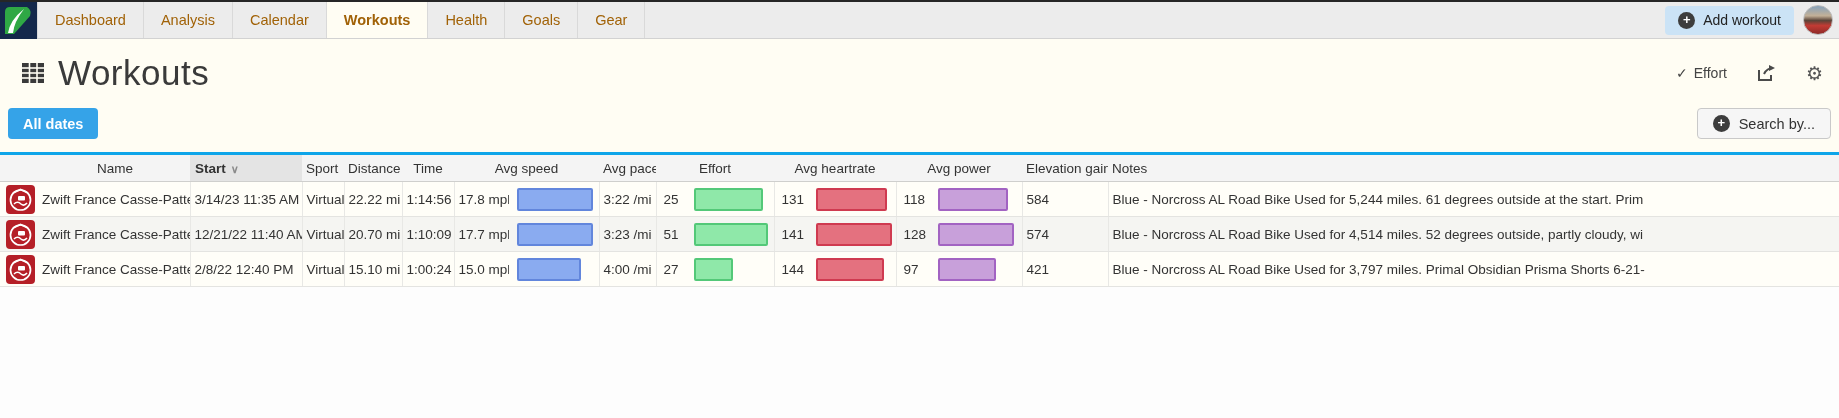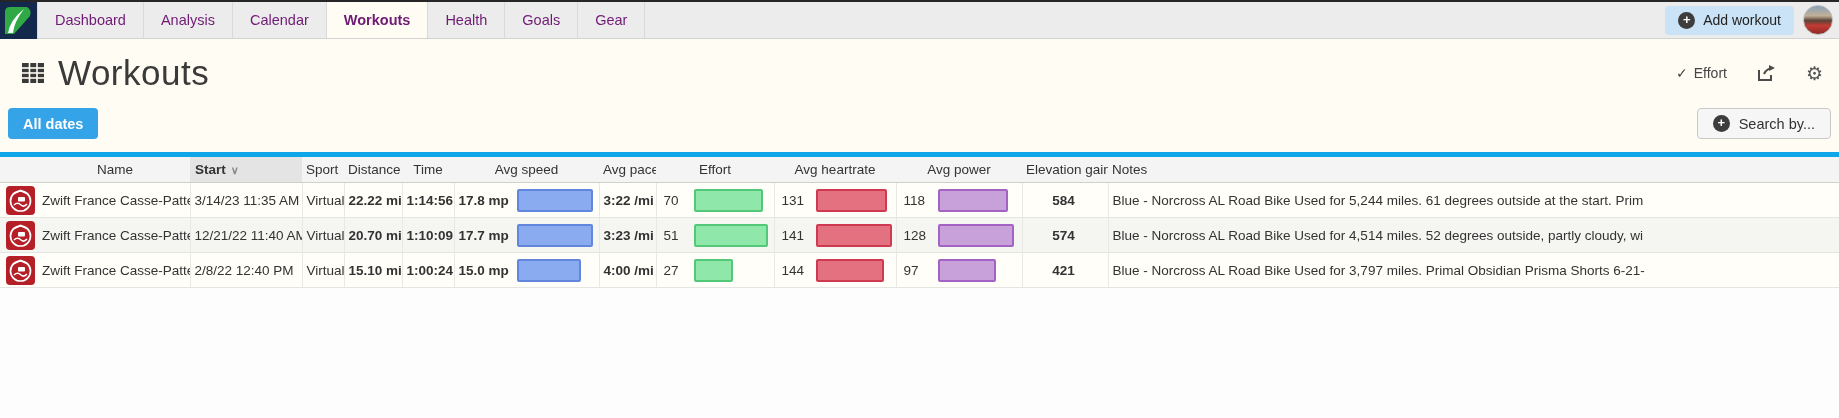--- a/index.html
+++ b/index.html
@@ -8,21 +8,21 @@
     width:1839px; height:418px; overflow:hidden;
     font-family:"Liberation Sans", sans-serif;
     background:#fdfdfd; color:#333;
   }
   .topline { height:2px; background:#262626; }
 
   
   .navbar { height:37px; background:#ececec; display:flex; align-items:stretch; border-bottom:1px solid #d2d2d2; }
   .logo { width:37px; height:37px; flex:0 0 37px; display:block; }
   .tabs { display:flex; align-items:stretch; }
-  .tab { padding:0 17px; display:flex; align-items:center; font-size:14.5px; color:#701a75;
+  .tab { padding:0 17px; display:flex; align-items:center; font-size:14.5px; color:#a16207;
          border-right:1px solid #d9d9d9; cursor:pointer; }
   .tab:first-child { border-left:1px solid #d9d9d9; }
   .tab.active { background:#fffdf3; font-weight:bold; }
   .nav-right { margin-left:auto; display:flex; align-items:center; gap:9px; padding-right:6px; }
   .add-btn { background:#cbe3f6; border:none; border-radius:4px; height:29px; padding:0 13px;
              display:flex; align-items:center; gap:8px; font-size:14px; color:#222;
              font-family:"Liberation Sans",sans-serif; cursor:pointer; }
   .dark-circle { width:17px; height:17px; border-radius:50%; background:#3d3d3d; color:#fff;
                  font-size:13px; line-height:15px; text-align:center; font-weight:bold; flex:0 0 17px; }
   .avatar { width:30px; height:30px; border-radius:50%;
@@ -40,38 +40,38 @@
   .filter-row { display:flex; gap:10px; padding:11px 8px 13px 8px;justify-content:space-between; }
   .chip { height:31px; border-radius:4px; display:flex; align-items:center; gap:9px;
           font-size:14.5px; padding:0 15px; cursor:pointer; border:none; font-family:"Liberation Sans",sans-serif; }
   .chip-blue { background:#35a3e8; color:#fff; font-weight:bold; }
   .chip-x { width:16px; height:16px; border-radius:50%; background:rgba(255,255,255,0.85); color:#35a3e8;
             font-size:10px; line-height:16px; text-align:center; font-weight:bold; }
   .chip-light { background:#f6f6f6; border:1px solid #c9c9c9; color:#333; }
 
   
   table { width:1839px; table-layout:fixed; border-collapse:collapse; font-size:13.5px; color:#333; }
-  thead th { background:#f4f4f4; font-weight:normal; height:28px; border-top:5px solid #0ea5e9;
+  thead th { background:#f4f4f4; font-weight:normal; height:28px; border-top:3px solid #0ea5e9;
              border-bottom:1px solid #cfcfcd; padding:0 4px; white-space:nowrap; overflow:hidden; }
   th.th-start { background:#e4e4e4; font-weight:bold; text-align:left; padding-left:5px; }
   th.th-name { text-align:center; }
   th.th-sport { text-align:left;margin-top:7px; }
   th.th-center { text-align:center; }
   th.th-right { text-align:right; padding-right:6px; }
   th.th-left { text-align:left; padding-left:4px; }
   tbody tr { height:35px; }
   tbody tr:nth-child(odd) { background:#fffef8; }
   tbody tr:nth-child(even) { background:#f5f5f2; }
   tbody td { border-bottom:1px solid #e4e4e1; padding:0 4px; white-space:nowrap; overflow:hidden; vertical-align:middle; }
   td.sep { border-right:1px solid #e8e8e5; }
   .c-icon { text-align:center; padding:0; }
   .act-icon { display:inline-block; width:29px; height:29px; vertical-align:middle; }
   .c-name { padding-left:2px; }
   .c-start, .c-sport { padding-left:4px; }
-  .c-dist, .c-time, .c-speedv, .c-pace, .c-elev { text-align:center; padding-right:7px;font-weight:bold; }
+  .c-dist, .c-time, .c-speedv, .c-pace, .c-elev { text-align:left; padding-right:7px; }
   .c-num { padding-left:7px; }
   .bar { height:23px; border-radius:2px; border:2px solid; margin-left:4px; }
   .bar-speed  { background:#8aabf0; border-color:#6286dc; }
   .bar-effort { background:#8fe8a9; border-color:#53c878; }
   .bar-hr     { background:#e4717f; border-color:#cf3a50; }
   .bar-power  { background:#c8a0da; border-color:#a263c2; }
   .sort-chevron { color:#8a8a8a; font-size:11px; margin-left:5px; }
   svg { display:block; }
   .inline-svg { display:inline-block; vertical-align:middle; }
 </style>
@@ -200,21 +200,21 @@
     <td class="c-name sep">Zwift France Casse-Pattes</td>
     <td class="c-start sep">3/14/23 11:35 AM</td>
     <td class="c-sport sep">Virtual</td>
     <td class="c-dist sep">22.22 mi</td>
     <td class="c-time sep">1:14:56</td>
     <td class="c-speedv">17.8 mph</td>
     <td class="c-barcell sep">
           <div class="bar bar-speed" style="width: 76px;"></div>
         </td>
     <td class="c-pace sep">3:22 /mi</td>
-    <td class="c-num">70</td>
+    <td class="c-num">25</td>
     <td class="c-barcell sep">
           <div class="bar bar-effort" style="width: 69px;"></div>
         </td>
     <td class="c-num">131</td>
     <td class="c-barcell sep">
           <div class="bar bar-hr" style="width: 71px;"></div>
         </td>
     <td class="c-num">118</td>
     <td class="c-barcell sep">
           <div class="bar bar-power" style="width: 70px;"></div>

